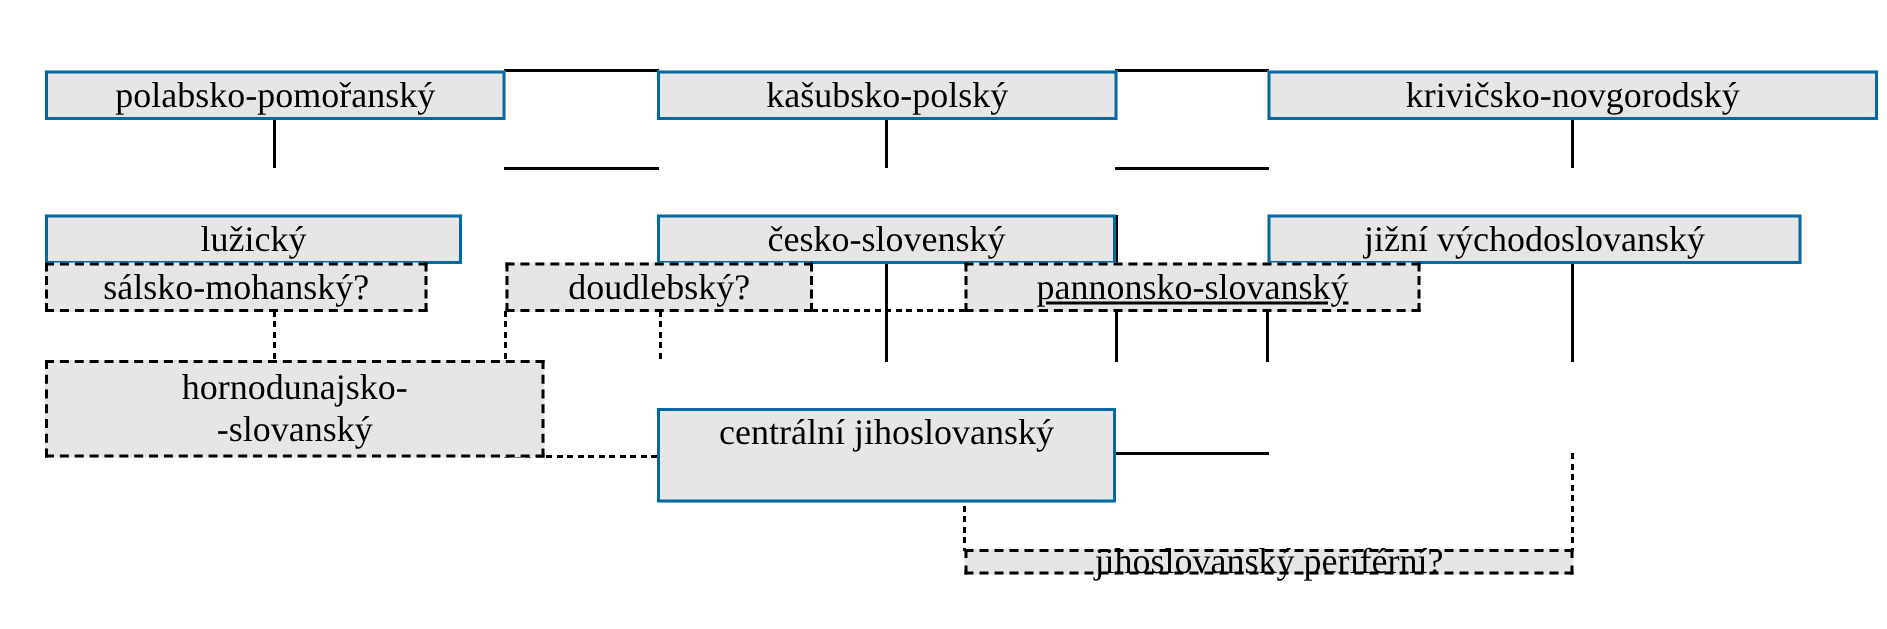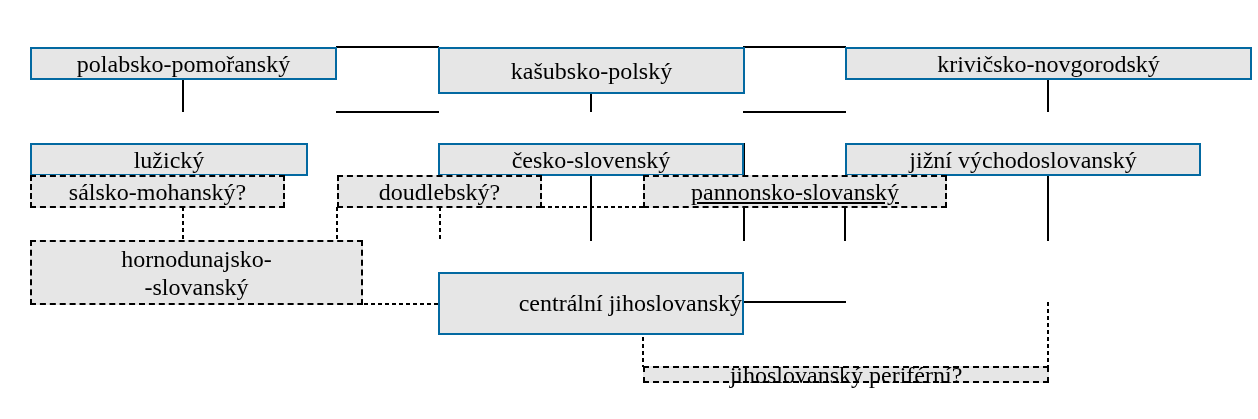--- a/index.html
+++ b/index.html
@@ -33,21 +33,21 @@
     justify-content: center;
     align-items: center;
     font-size: 24px;
     color: #000000;
     line-height: 28px;
     text-align: center;
     white-space: nowrap;
   }
   .node.solid  { border: 2px solid #0369a1; margin-top: 32px; }
   .node.dashed { border: 2px dashed #000000; }
-  .node.vtop   { justify-content: flex-start; padding-top: 15px; align-items: flex-end; }
+  .node.vtop   { justify-content: flex-start; padding-top: 1px; }
 </style>
 </head>
 <body>
 
 <div id="canvas">
   <svg id="edges" width="1258" height="419" viewBox="0 0 1258 419" xmlns="http://www.w3.org/2000/svg" shape-rendering="crispEdges">
       <line x1="183" y1="47" x2="183" y2="112" stroke="#000000" stroke-width="2"></line>
       <line x1="591" y1="47" x2="591" y2="112" stroke="#000000" stroke-width="2"></line>
       <line x1="1048" y1="47" x2="1048" y2="112" stroke="#000000" stroke-width="2"></line>
       <line x1="336" y1="47" x2="439" y2="47" stroke="#000000" stroke-width="2"></line>
@@ -67,21 +67,21 @@
       <line x1="845" y1="207" x2="845" y2="241" stroke="#000000" stroke-width="2"></line>
       <line x1="336" y1="304" x2="439" y2="304" stroke="#000000" stroke-width="2" stroke-dasharray="4 3"></line>
       <line x1="743" y1="302" x2="846" y2="302" stroke="#000000" stroke-width="2"></line>
       <line x1="643" y1="302" x2="643" y2="367" stroke="#000000" stroke-width="2" stroke-dasharray="4 3"></line>
       <line x1="1048" y1="302" x2="1048" y2="367" stroke="#000000" stroke-width="2" stroke-dasharray="4 3"></line>
     </svg>
 
 <div class="node solid" style="left: 30px; top: 15px; width: 307px; height: 33px; background: rgb(230, 230, 230);">
       <span>polabsko-pomořanský</span>
     </div>
-    <div class="node solid" style="left: 438px; top: 15px; width: 307px; height: 47px; background: rgb(230, 230, 230);">
+    <div class="node solid" style="left: 438px; top: 15px; width: 307px; height: 33px; background: rgb(230, 230, 230);">
       <span>kašubsko-polský</span>
     </div>
     <div class="node solid" style="left: 845px; top: 15px; width: 407px; height: 33px; background: rgb(230, 230, 230);">
       <span>krivičsko-novgorodský</span>
     </div>
     <div class="node solid" style="left: 30px; top: 111px; width: 278px; height: 33px; background: rgb(230, 230, 230);">
       <span>lužický</span>
     </div>
     <div class="node solid" style="left: 438px; top: 111px; width: 306px; height: 33px; background: rgb(230, 230, 230);">
       <span>česko-slovenský</span>

